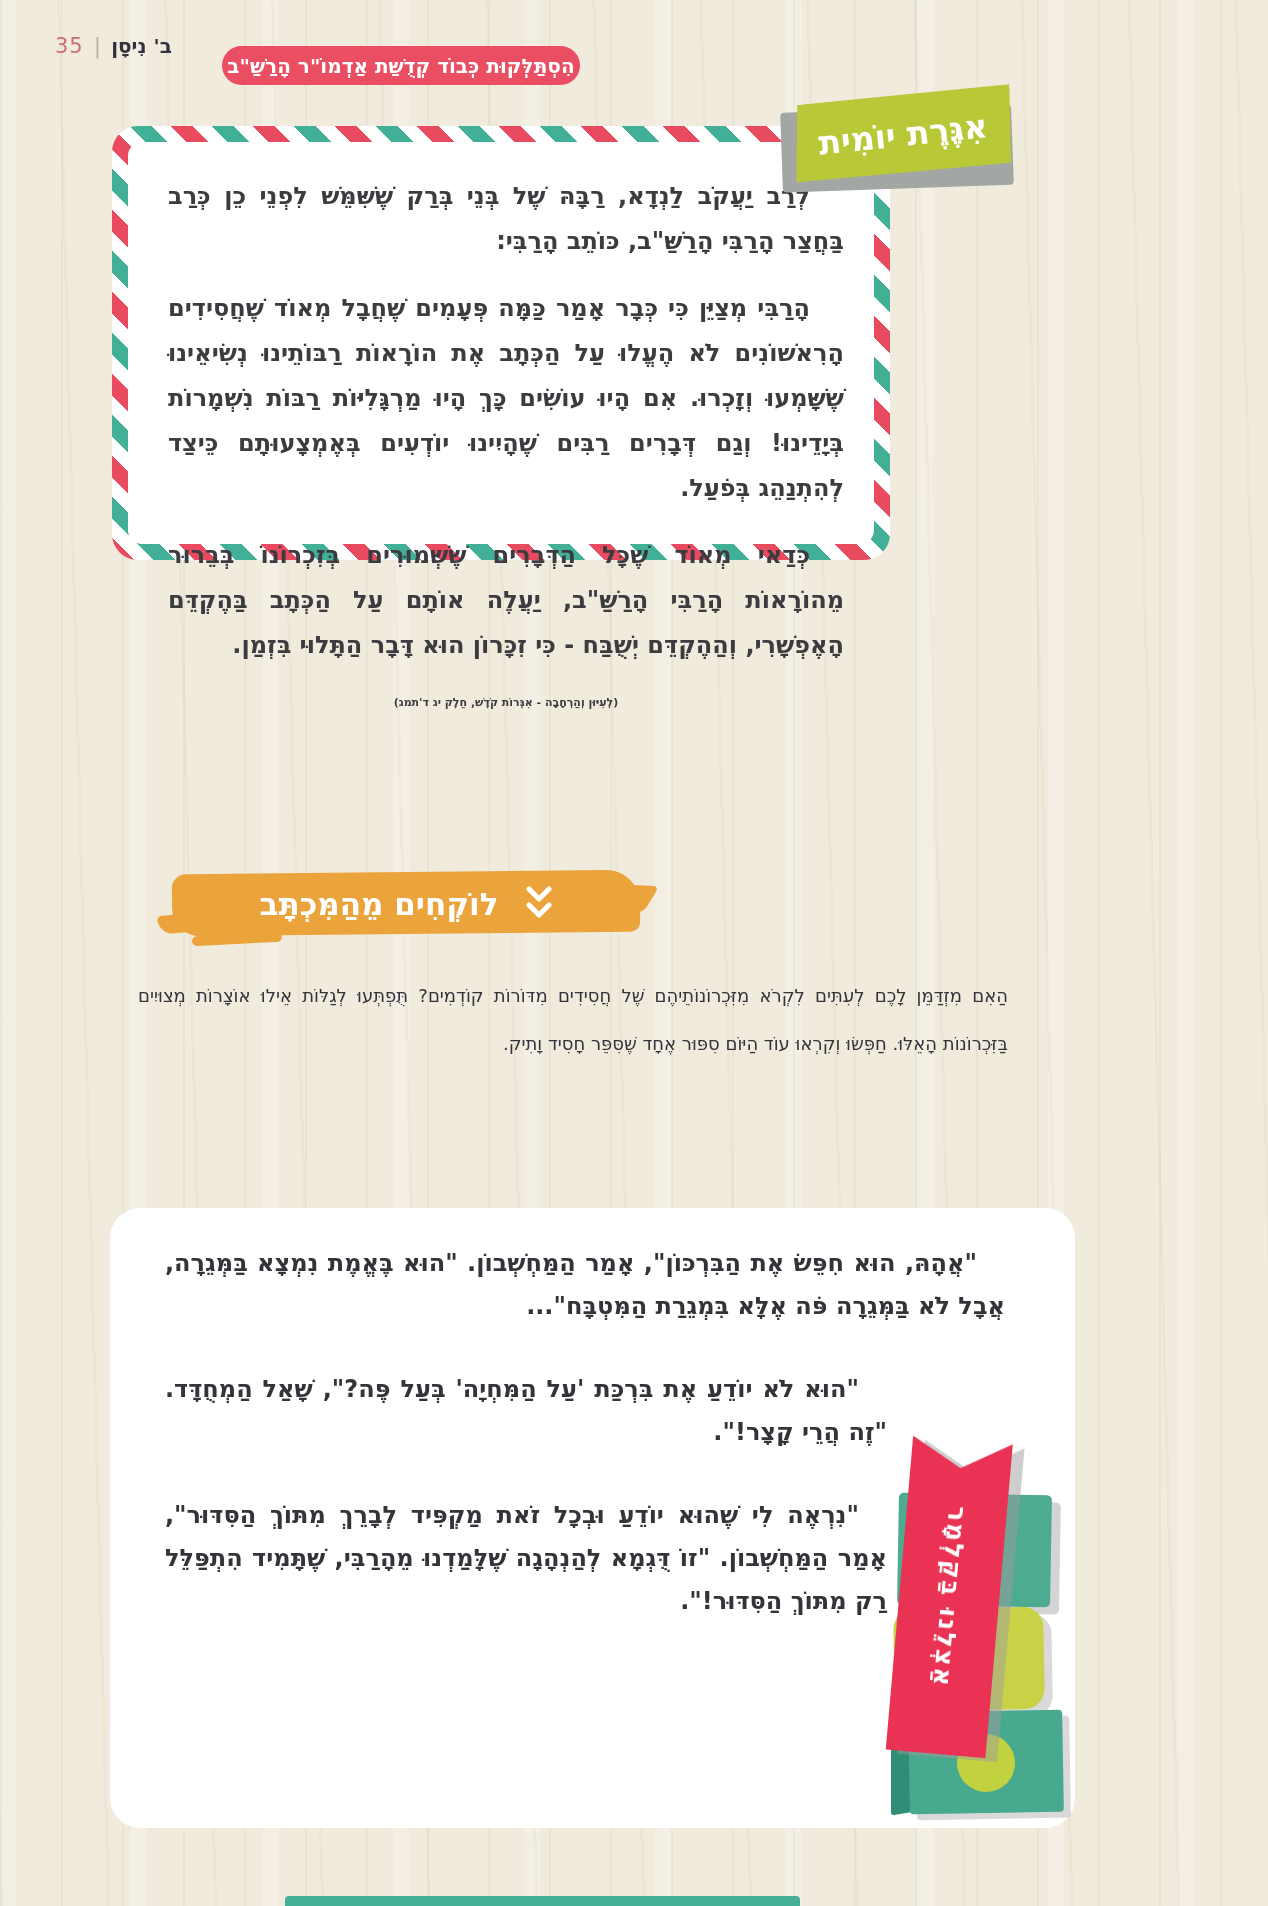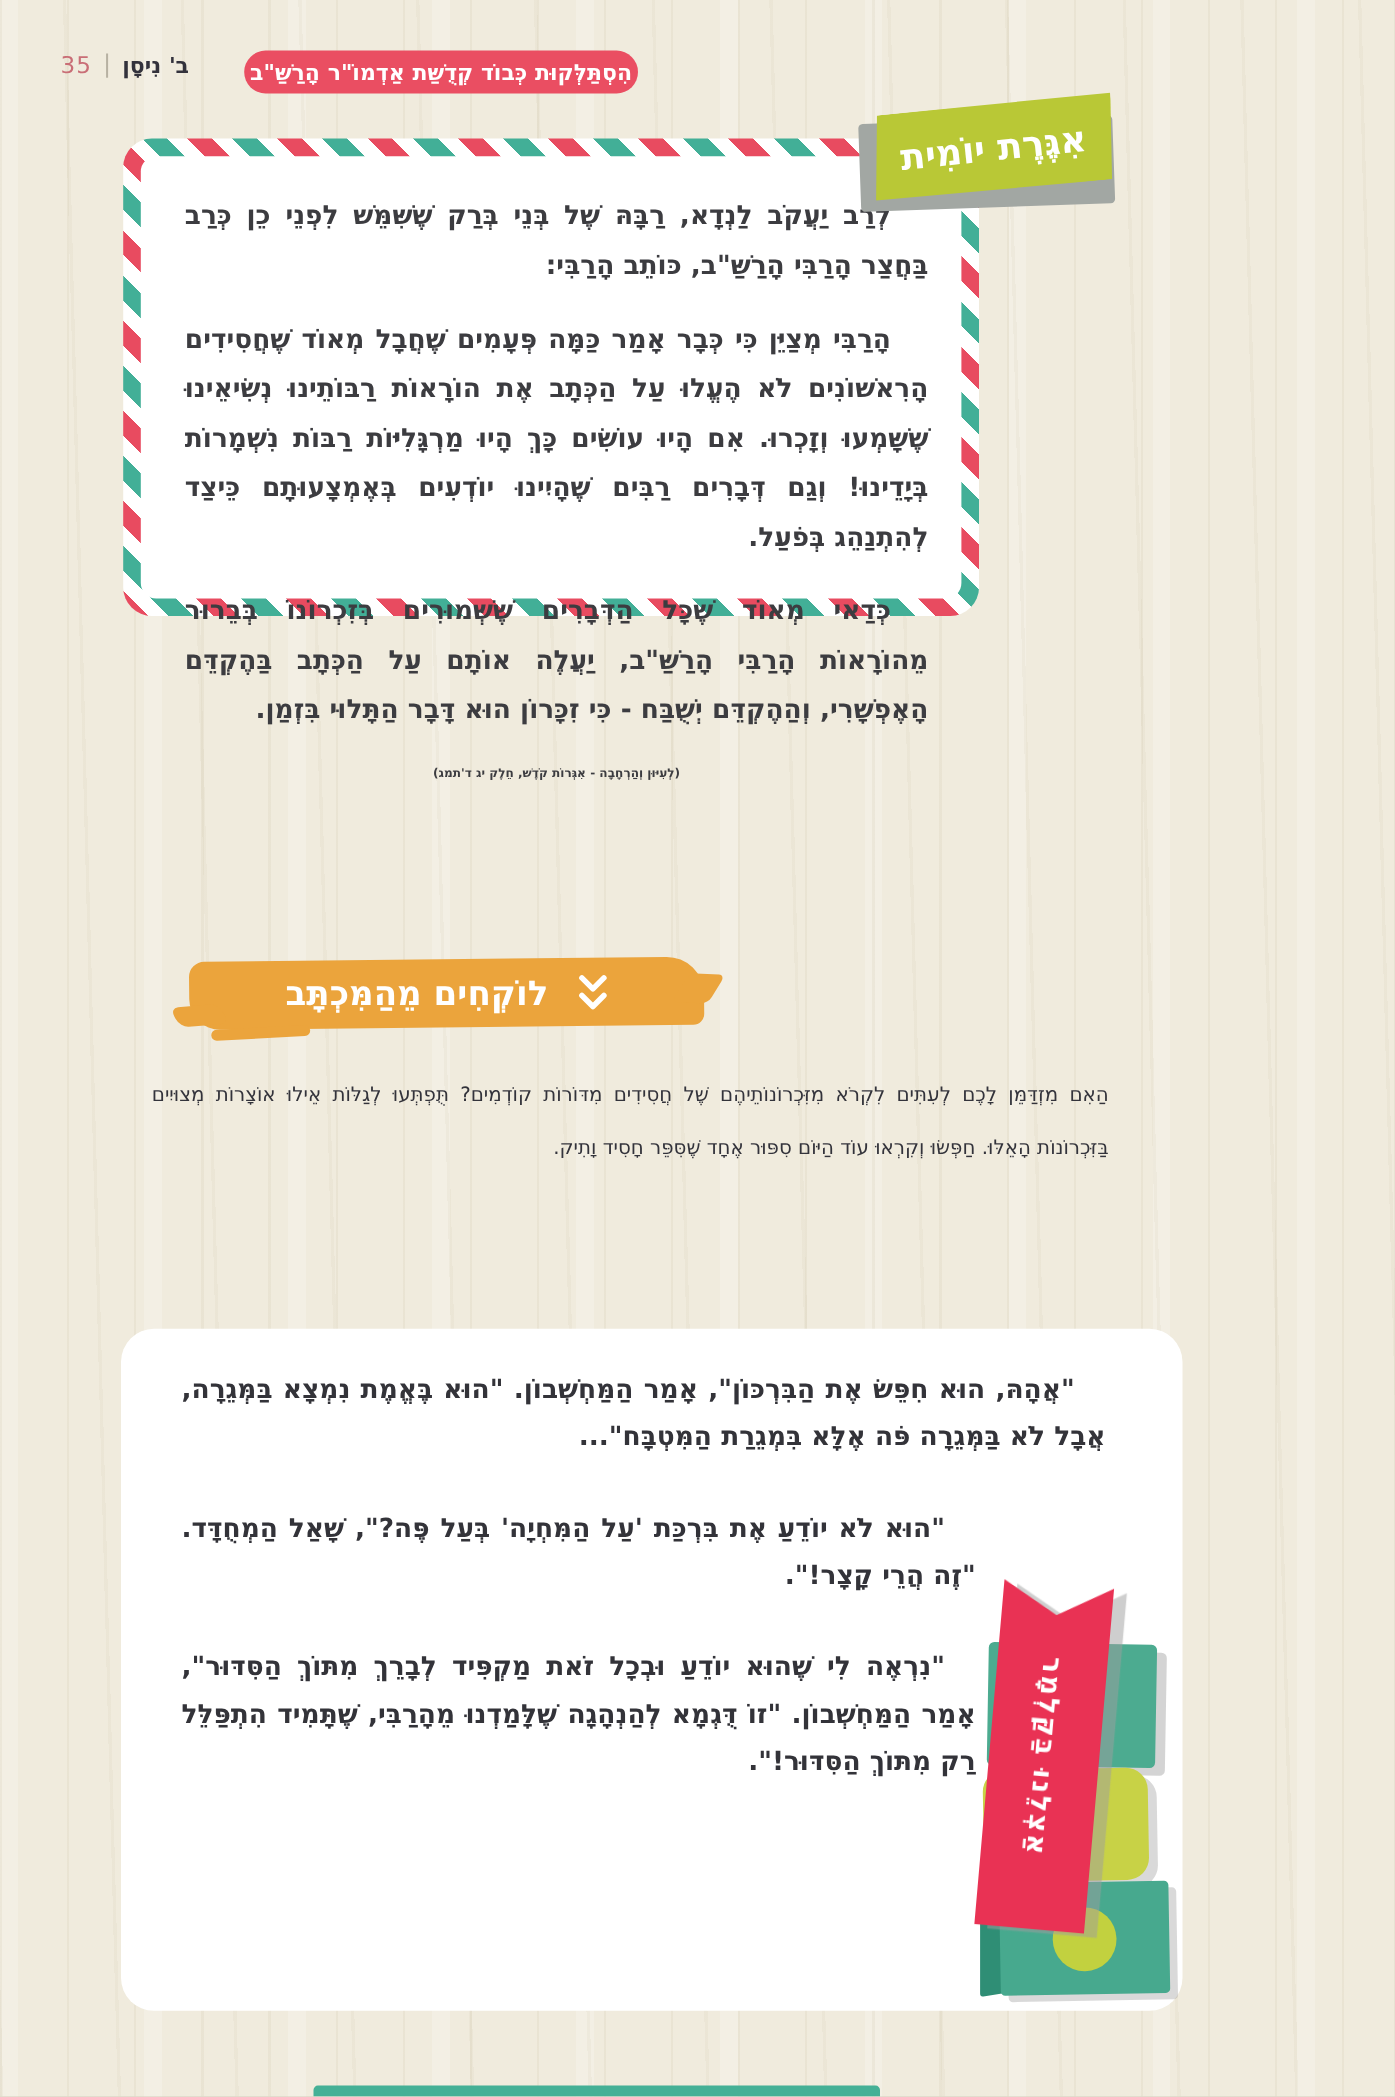--- a/index.html
+++ b/index.html
@@ -12,21 +12,21 @@
     background-color:#f0ebdd;
     background-image:
       repeating-linear-gradient(90deg, rgba(193,182,150,.14) 0 2px, rgba(0,0,0,0) 2px 61px),
       repeating-linear-gradient(88.5deg, rgba(193,182,150,.10) 0 3px, rgba(0,0,0,0) 3px 107px),
       repeating-linear-gradient(90deg, rgba(255,255,255,.22) 0 16px, rgba(0,0,0,0) 16px 131px);
     direction:rtl;
   }
 
   
   .header-left{
-    position:absolute;left:55px;top:46px;
+    position:absolute;left:55px;top:33px;
     direction:ltr;display:flex;align-items:center;gap:10px;
   }
   .page-number{font-size:21px;color:#c96e76;font-weight:400;letter-spacing:1px;}
   .header-divider{font-size:22px;color:#b7b1a2;font-weight:400;}
   .header-date{font-size:20px;color:#33323c;font-weight:700;}
   .topic-banner{
     position:absolute;left:222px;top:46px;width:358px;height:39px;
     background:#ea4e62;border-radius:20px;
     display:flex;align-items:center;justify-content:center;
     color:#ffffff;font-size:20px;font-weight:700;

